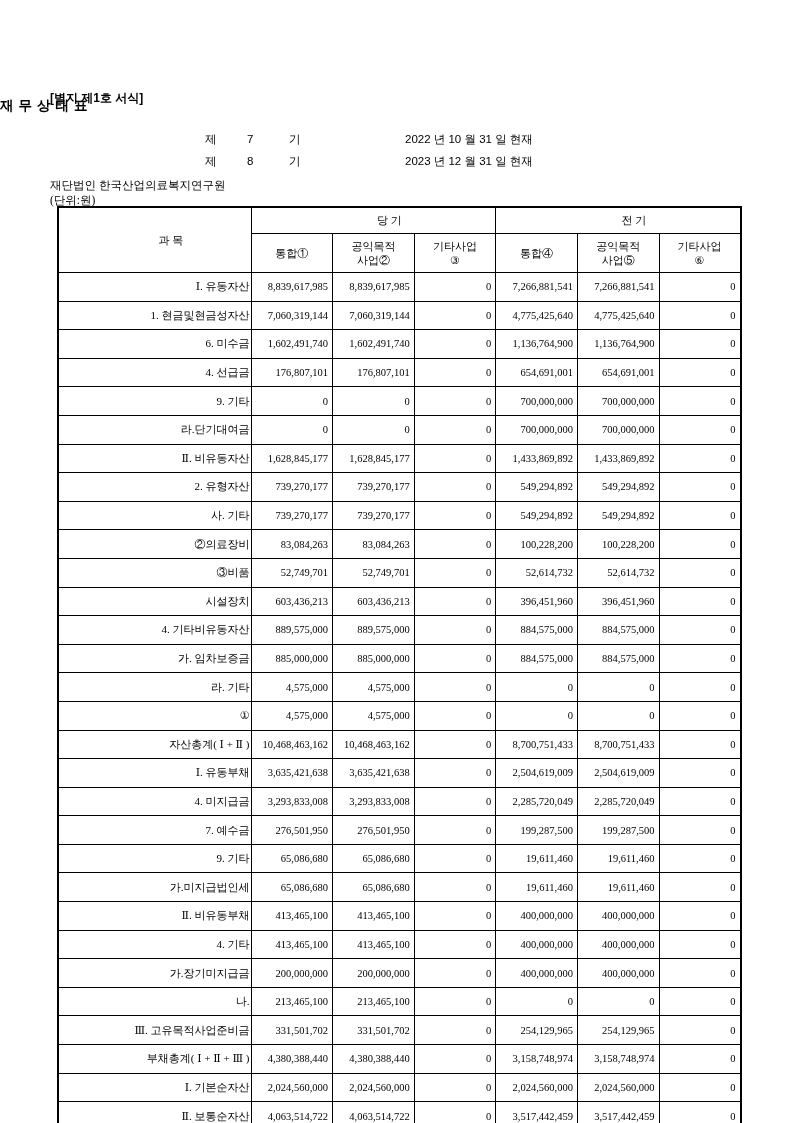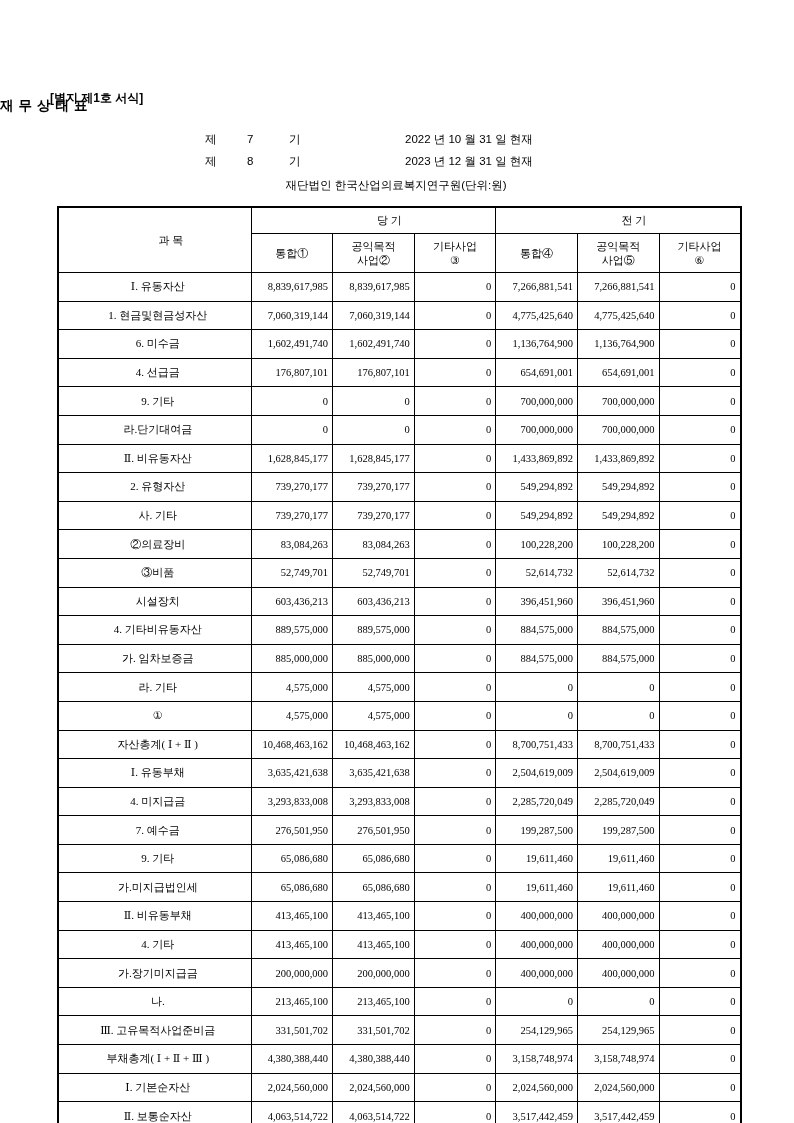--- a/index.html
+++ b/index.html
@@ -48,23 +48,24 @@
   .period-line { display: flex; }
   .period-line .p-pre { width: 42px; }
   .period-line .p-num { width: 42px; }
   .period-line .p-suf { width: 116px; }
   .org-row {
     position: absolute;
     top: 178px;
     left: 50px;
     right: 52px;
     display: flex;
-    justify-content: center;
-    font-family: Liberation Sans, sans-serif;
+    justify-content: space-between;
+    font-family: Liberation Serif, serif;
     font-size: 11.5px;
+    flex-direction: column;
   }
   table.bs {
     position: absolute;
     top: 206px;
     left: 57px;
     width: 683px;
     border-collapse: collapse;
     table-layout: fixed;
     border: 2px solid #000;
   }
@@ -78,21 +79,21 @@
   thead tr.group-row th { height: 23px; font-size: 11px; text-align: center; padding-left: 33px; }
   thead tr.sub-row th {
     height: 36px;
     font-size: 11px;
     text-align: center;
     white-space: pre-line;
     line-height: 14px;
   }
   tbody td { height: 25.6px; font-size: 10.5px; }
   tbody td.acct {
-    text-align: center;
+    text-align: right;
     padding-left: 7px;
     font-size: 11px;
     white-space: nowrap;
   }
   tbody td.num {
     text-align: right;
     padding-right: 4px;
     white-space: nowrap;
   }
 </style>

